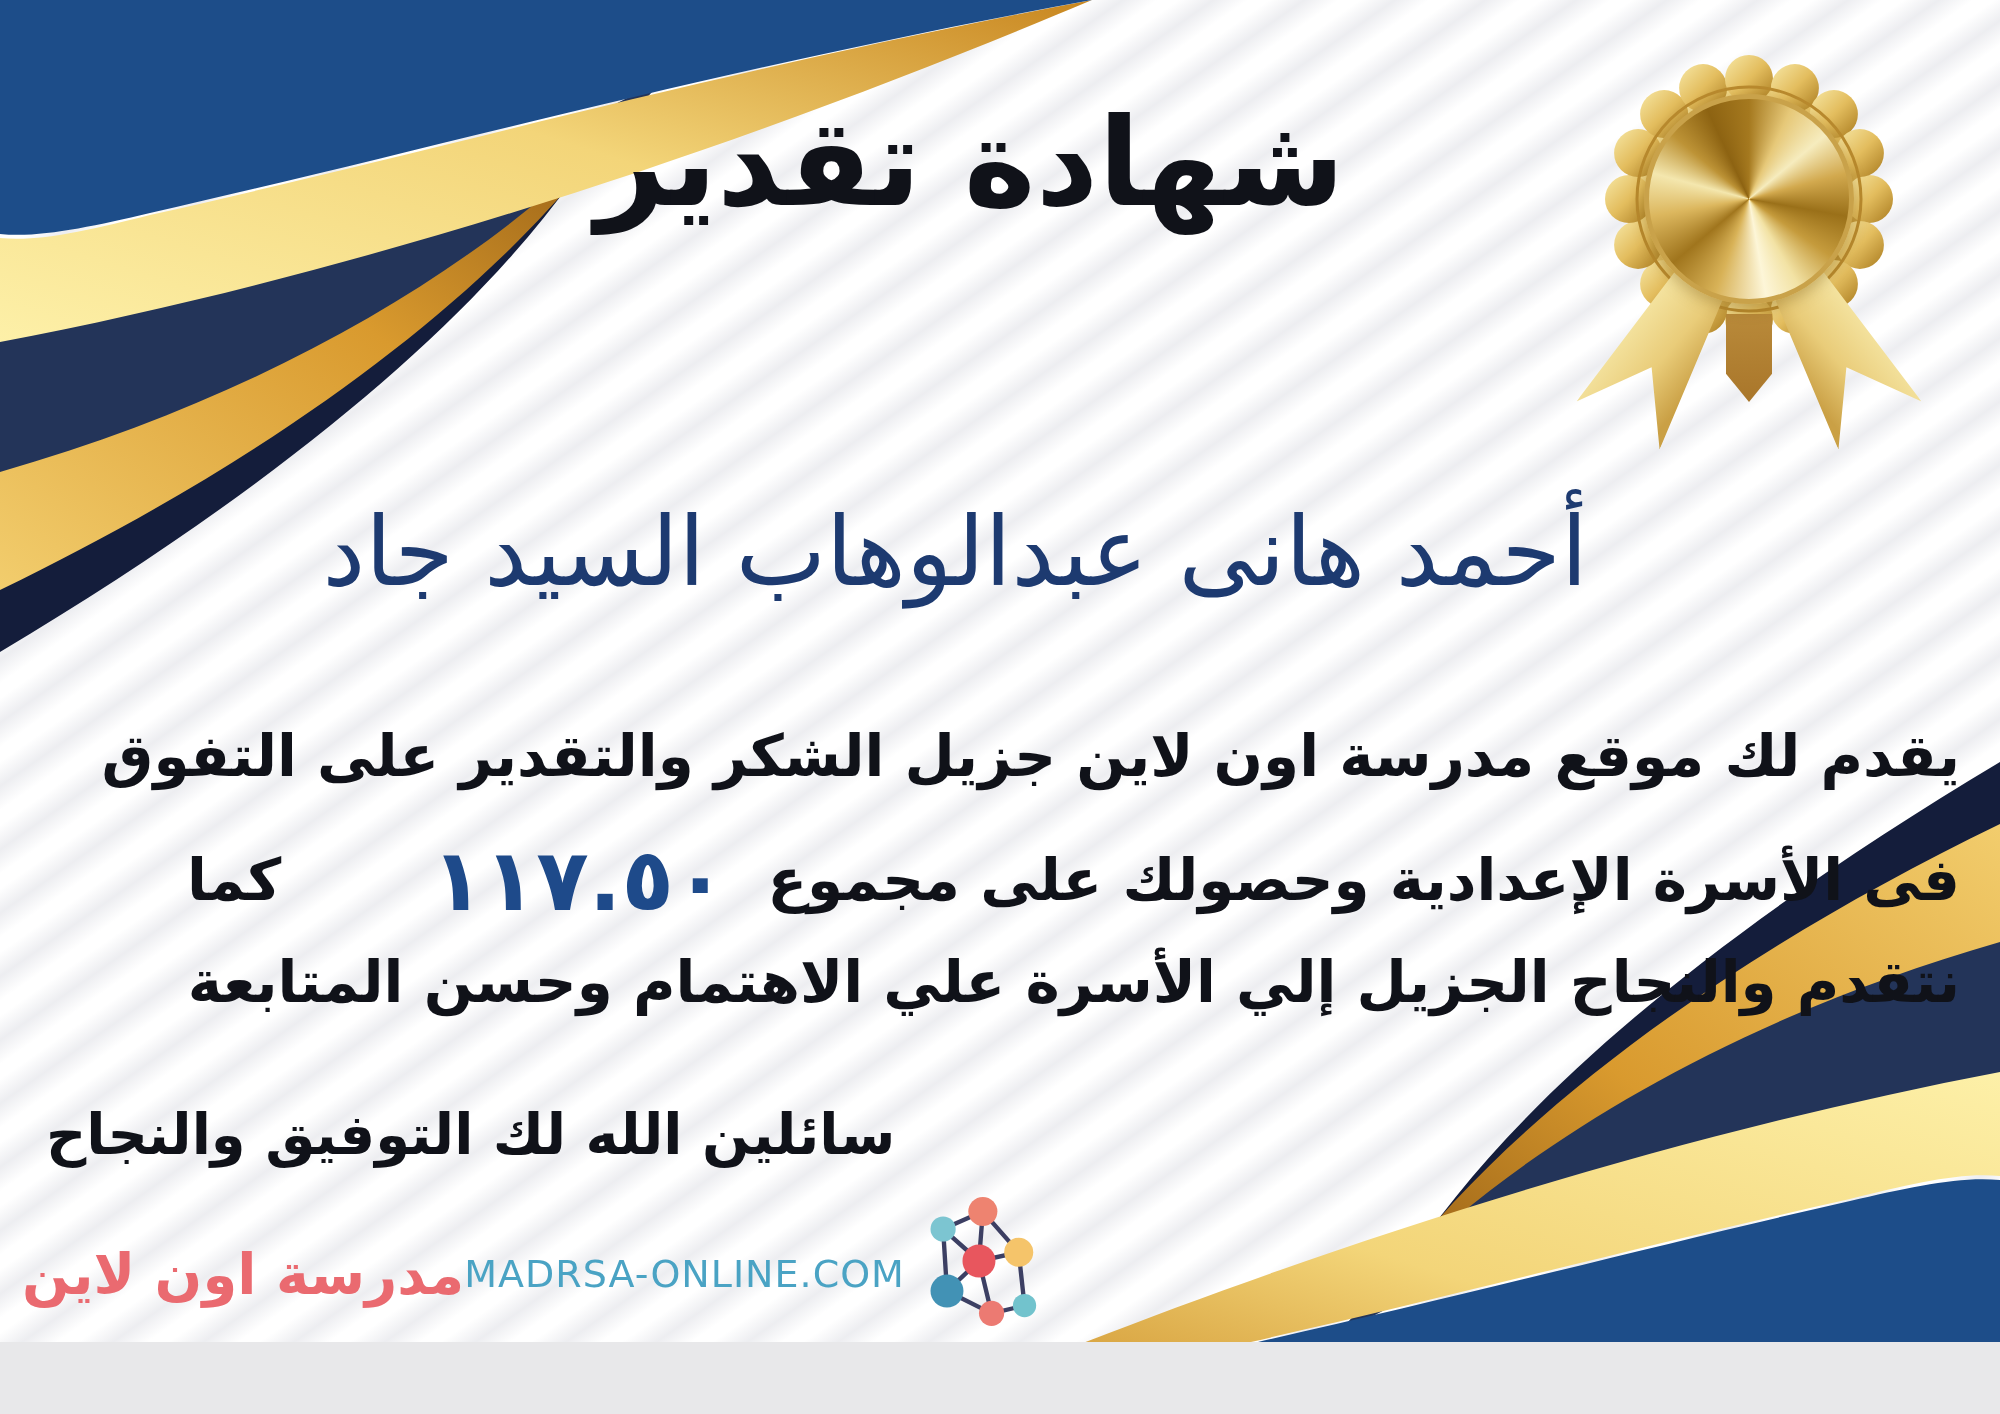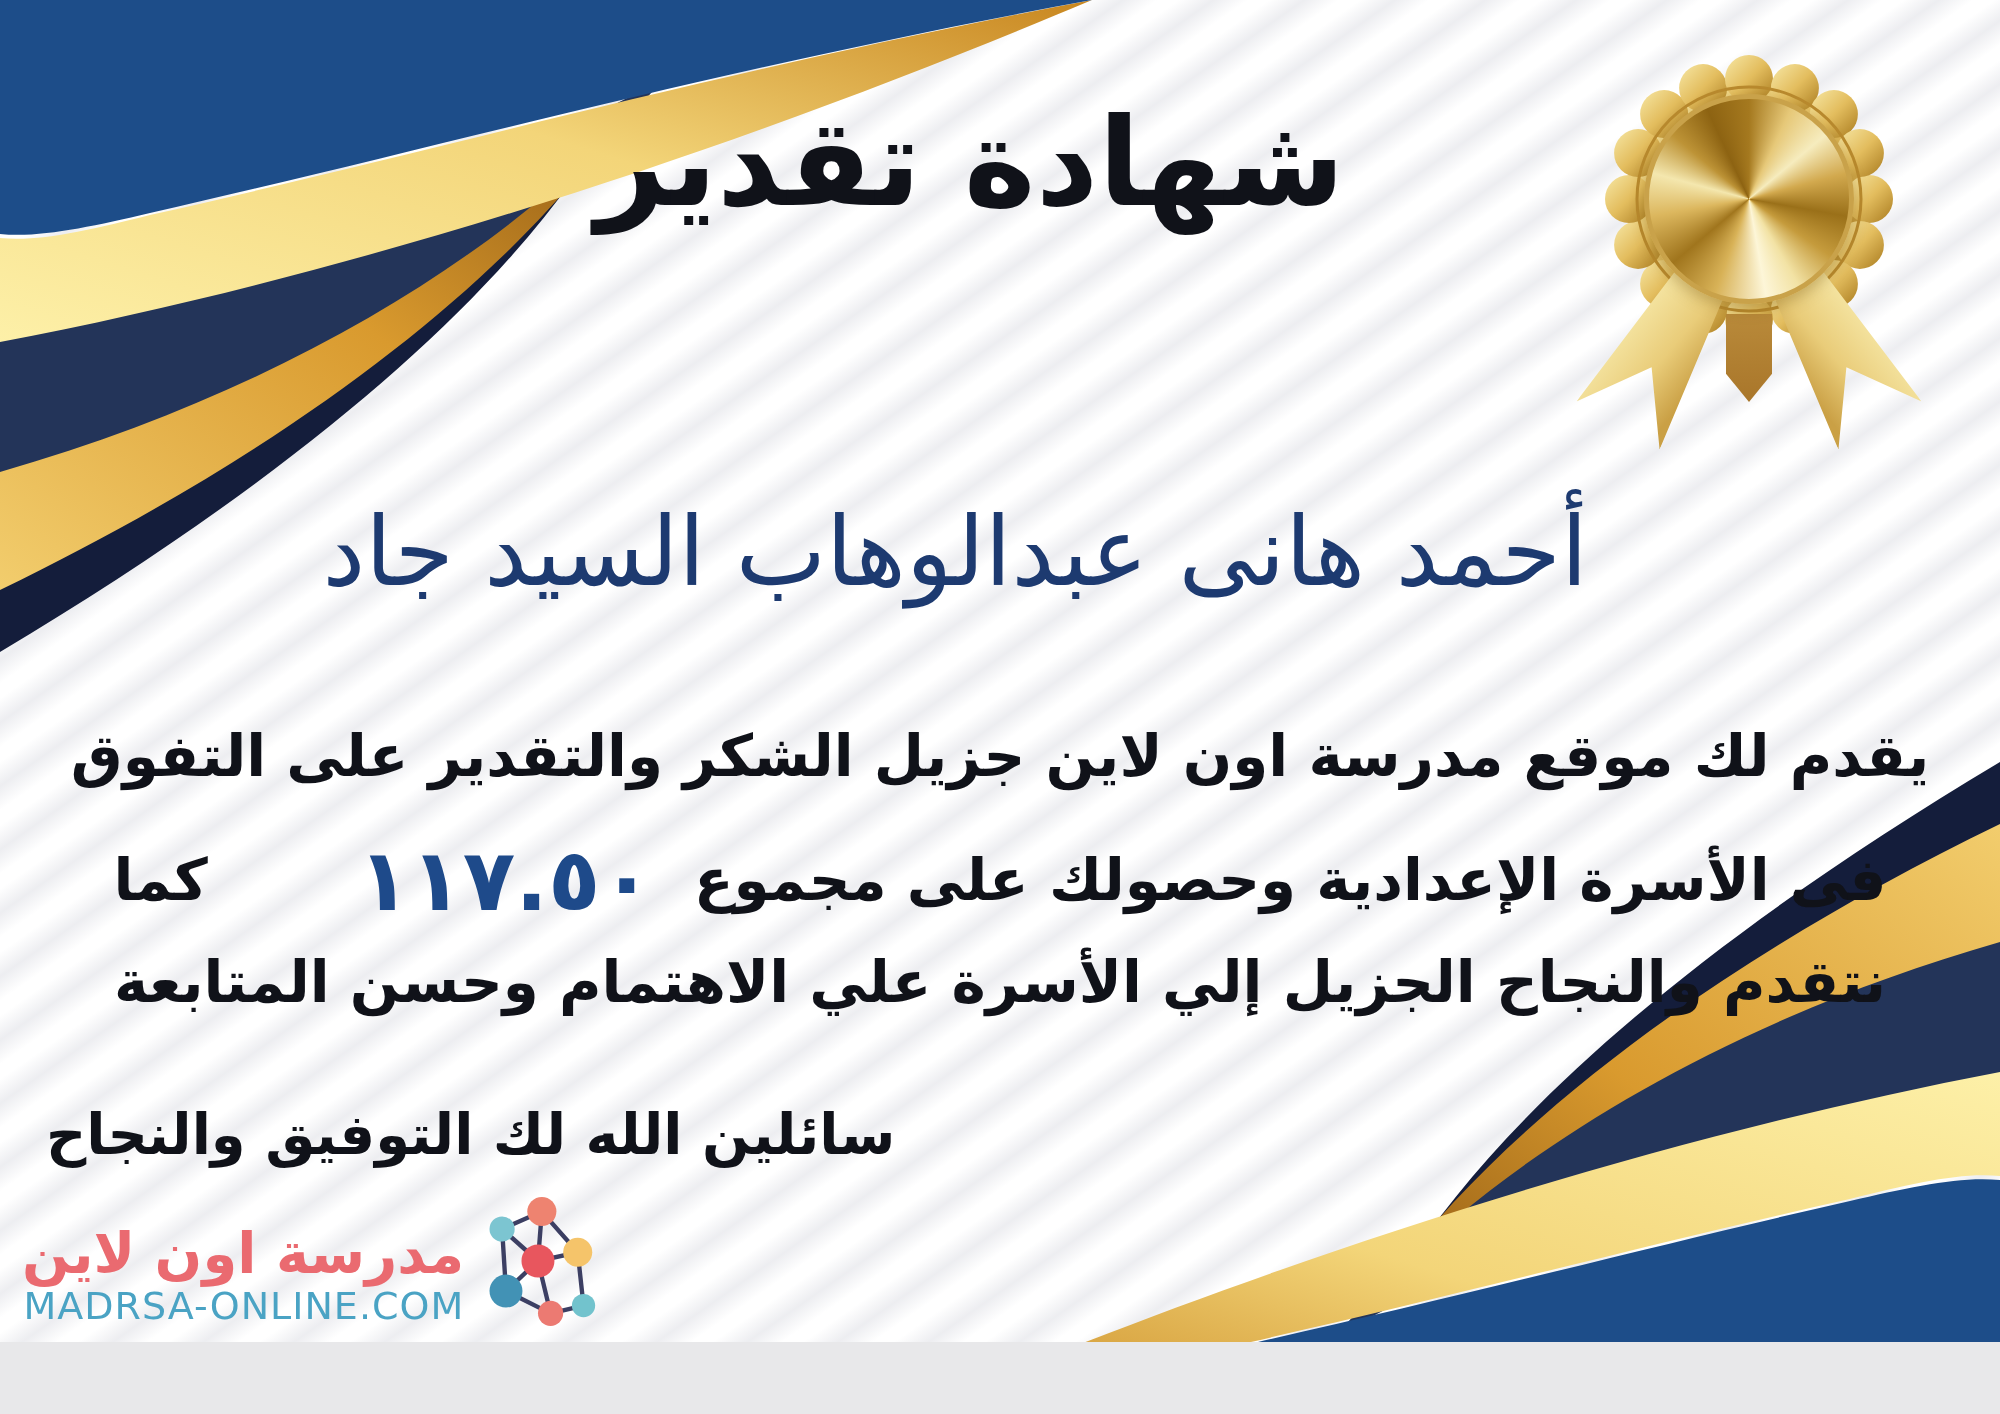--- a/index.html
+++ b/index.html
@@ -22,21 +22,21 @@
 
   .title{
     position:absolute;top:92px;left:0;right:60px;text-align:center;
     font-size:122px;font-weight:bold;color:#101219;direction:rtl;
   }
   .student-name{
     position:absolute;top:496px;left:0;right:90px;text-align:center;
     font-size:96px;font-weight:normal;color:#1d3a70;direction:rtl;white-space:nowrap;
   }
   .body-line{
-    position:absolute;left:40px;right:40px;text-align:center;direction:rtl;
+    position:absolute;left:40px;right:40px;direction:rtl;
     font-size:58px;font-weight:bold;color:#101219;white-space:nowrap;
   }
   .line1{top:722px;}
   .line2{top:830px;}
   .line3{top:948px;}
   .score{
     display:inline-block;font-size:86px;color:#1e4a8a;
     margin:0 41px 0 150px;vertical-align:-10px;letter-spacing:2px;
   }
   .closing{
@@ -68,21 +68,21 @@
       #c59b3c 125deg,#f2e2a4 150deg,#fdf6d8 170deg,#d8b257 200deg,#a0751d 230deg,
       #dcb75e 260deg,#f4e7ae 285deg,#bd9336 310deg,#8d6312 335deg,#a5791f 360deg);
     box-shadow:0 6px 14px rgba(120,90,20,0.35);
   }
 
   
   .logo{
     position:absolute;left:22px;bottom:8px;z-index:2;
     display:flex;align-items:center;gap:10px;direction:ltr;
   }
-  .logo-texts{display:flex;flex-direction:column;align-items:flex-end;margin-top:28px;}
+  .logo-texts{display:flex;align-items:center;margin-top:28px;}
   .logo-ar{font-size:56px;font-weight:bold;color:#ea6a70;direction:rtl;line-height:1.15;}
   .logo-en{font-size:38px;font-weight:normal;color:#4aa3c4;letter-spacing:1px;line-height:1.1;}
 </style>
 </head>
 <body>
 
 <div class="canvas">
 
   <svg class="corner-svg" viewBox="0 0 2000 1414">
     <defs>

